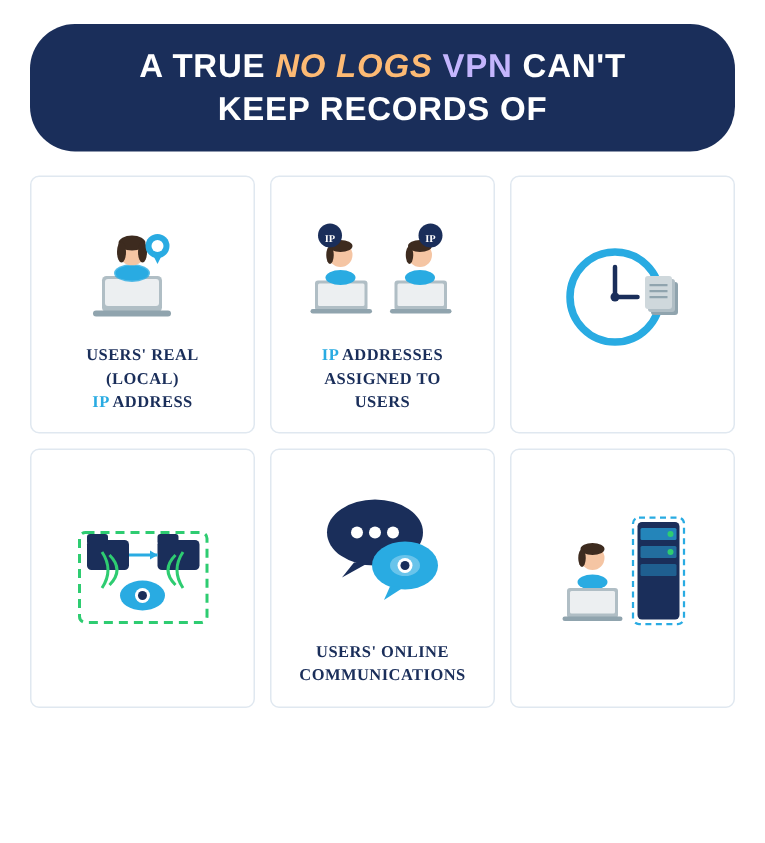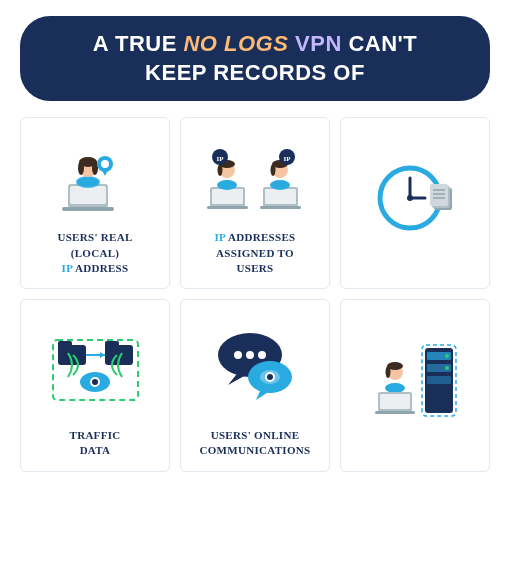--- a/index.html
+++ b/index.html
@@ -202,23 +202,20 @@
         <circle cx="47" cy="57" r="5" fill="#fff"></circle>
         <circle cx="47" cy="57" r="3" fill="#1a2e5a"></circle>
 
         <path d="M25,50 Q35,40 25,30" fill="none" stroke="#2ecc71" stroke-width="2"></path>
         <path d="M20,52 Q28,40 20,28" fill="none" stroke="#2ecc71" stroke-width="2"></path>
 
         <path d="M69,50 Q59,40 69,30" fill="none" stroke="#2ecc71" stroke-width="2"></path>
         <path d="M74,52 Q66,40 74,28" fill="none" stroke="#2ecc71" stroke-width="2"></path>
       </svg>
     </div>
-    <div class="card-label">
-      TRAFFIC<br>DATA
-    </div>
   </div>
 
   <div class="card">
     <div class="card-icon">
       <svg width="95" height="80" viewBox="0 0 95 80">
 
         <ellipse cx="42" cy="28" rx="32" ry="22" fill="#1a2e5a"></ellipse>
         <polygon points="28,48 20,58 38,48" fill="#1a2e5a"></polygon>
 
         <circle cx="30" cy="28" r="4" fill="#fff"></circle>

